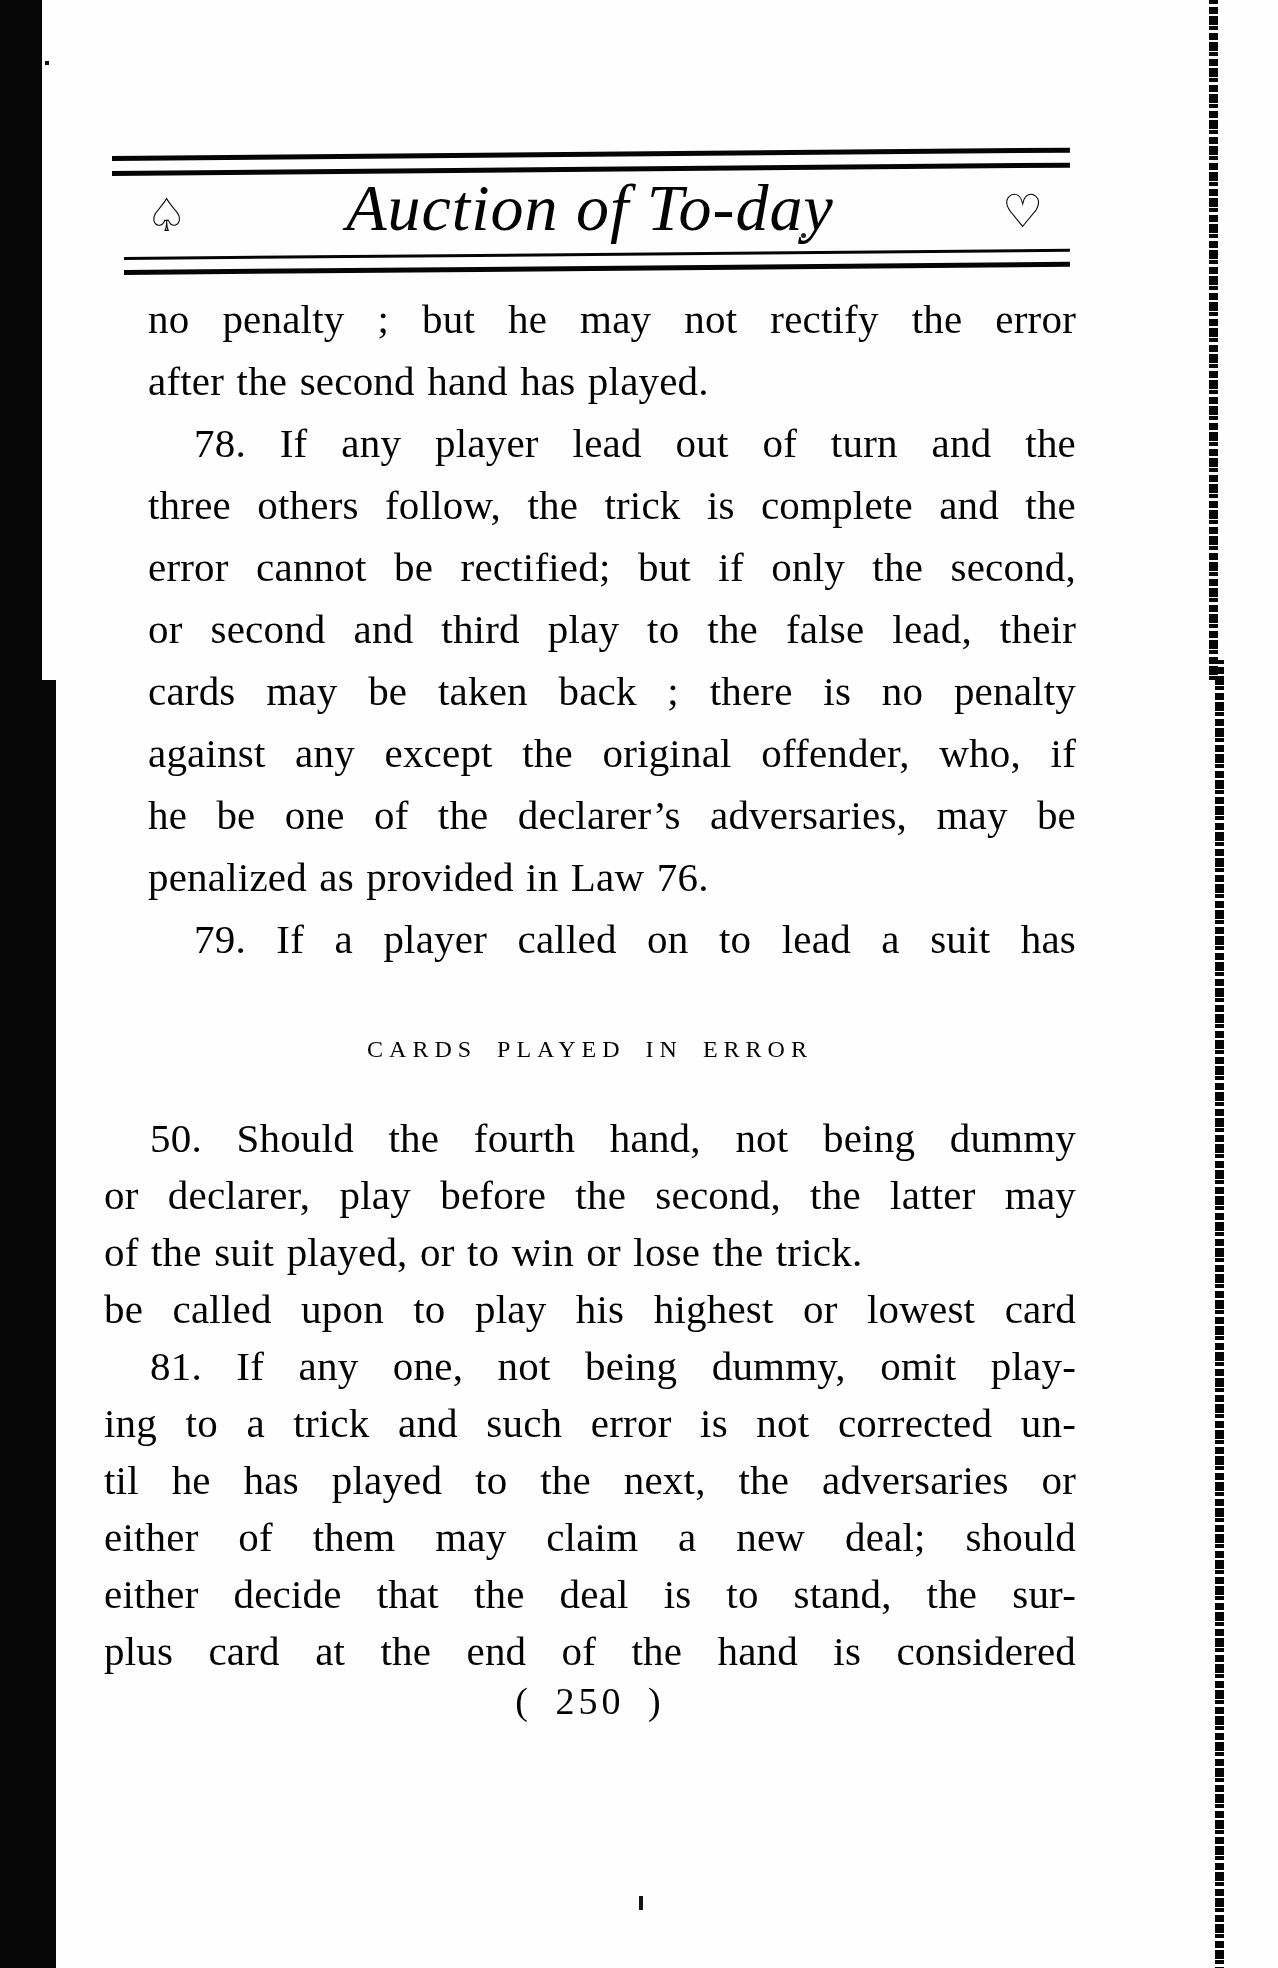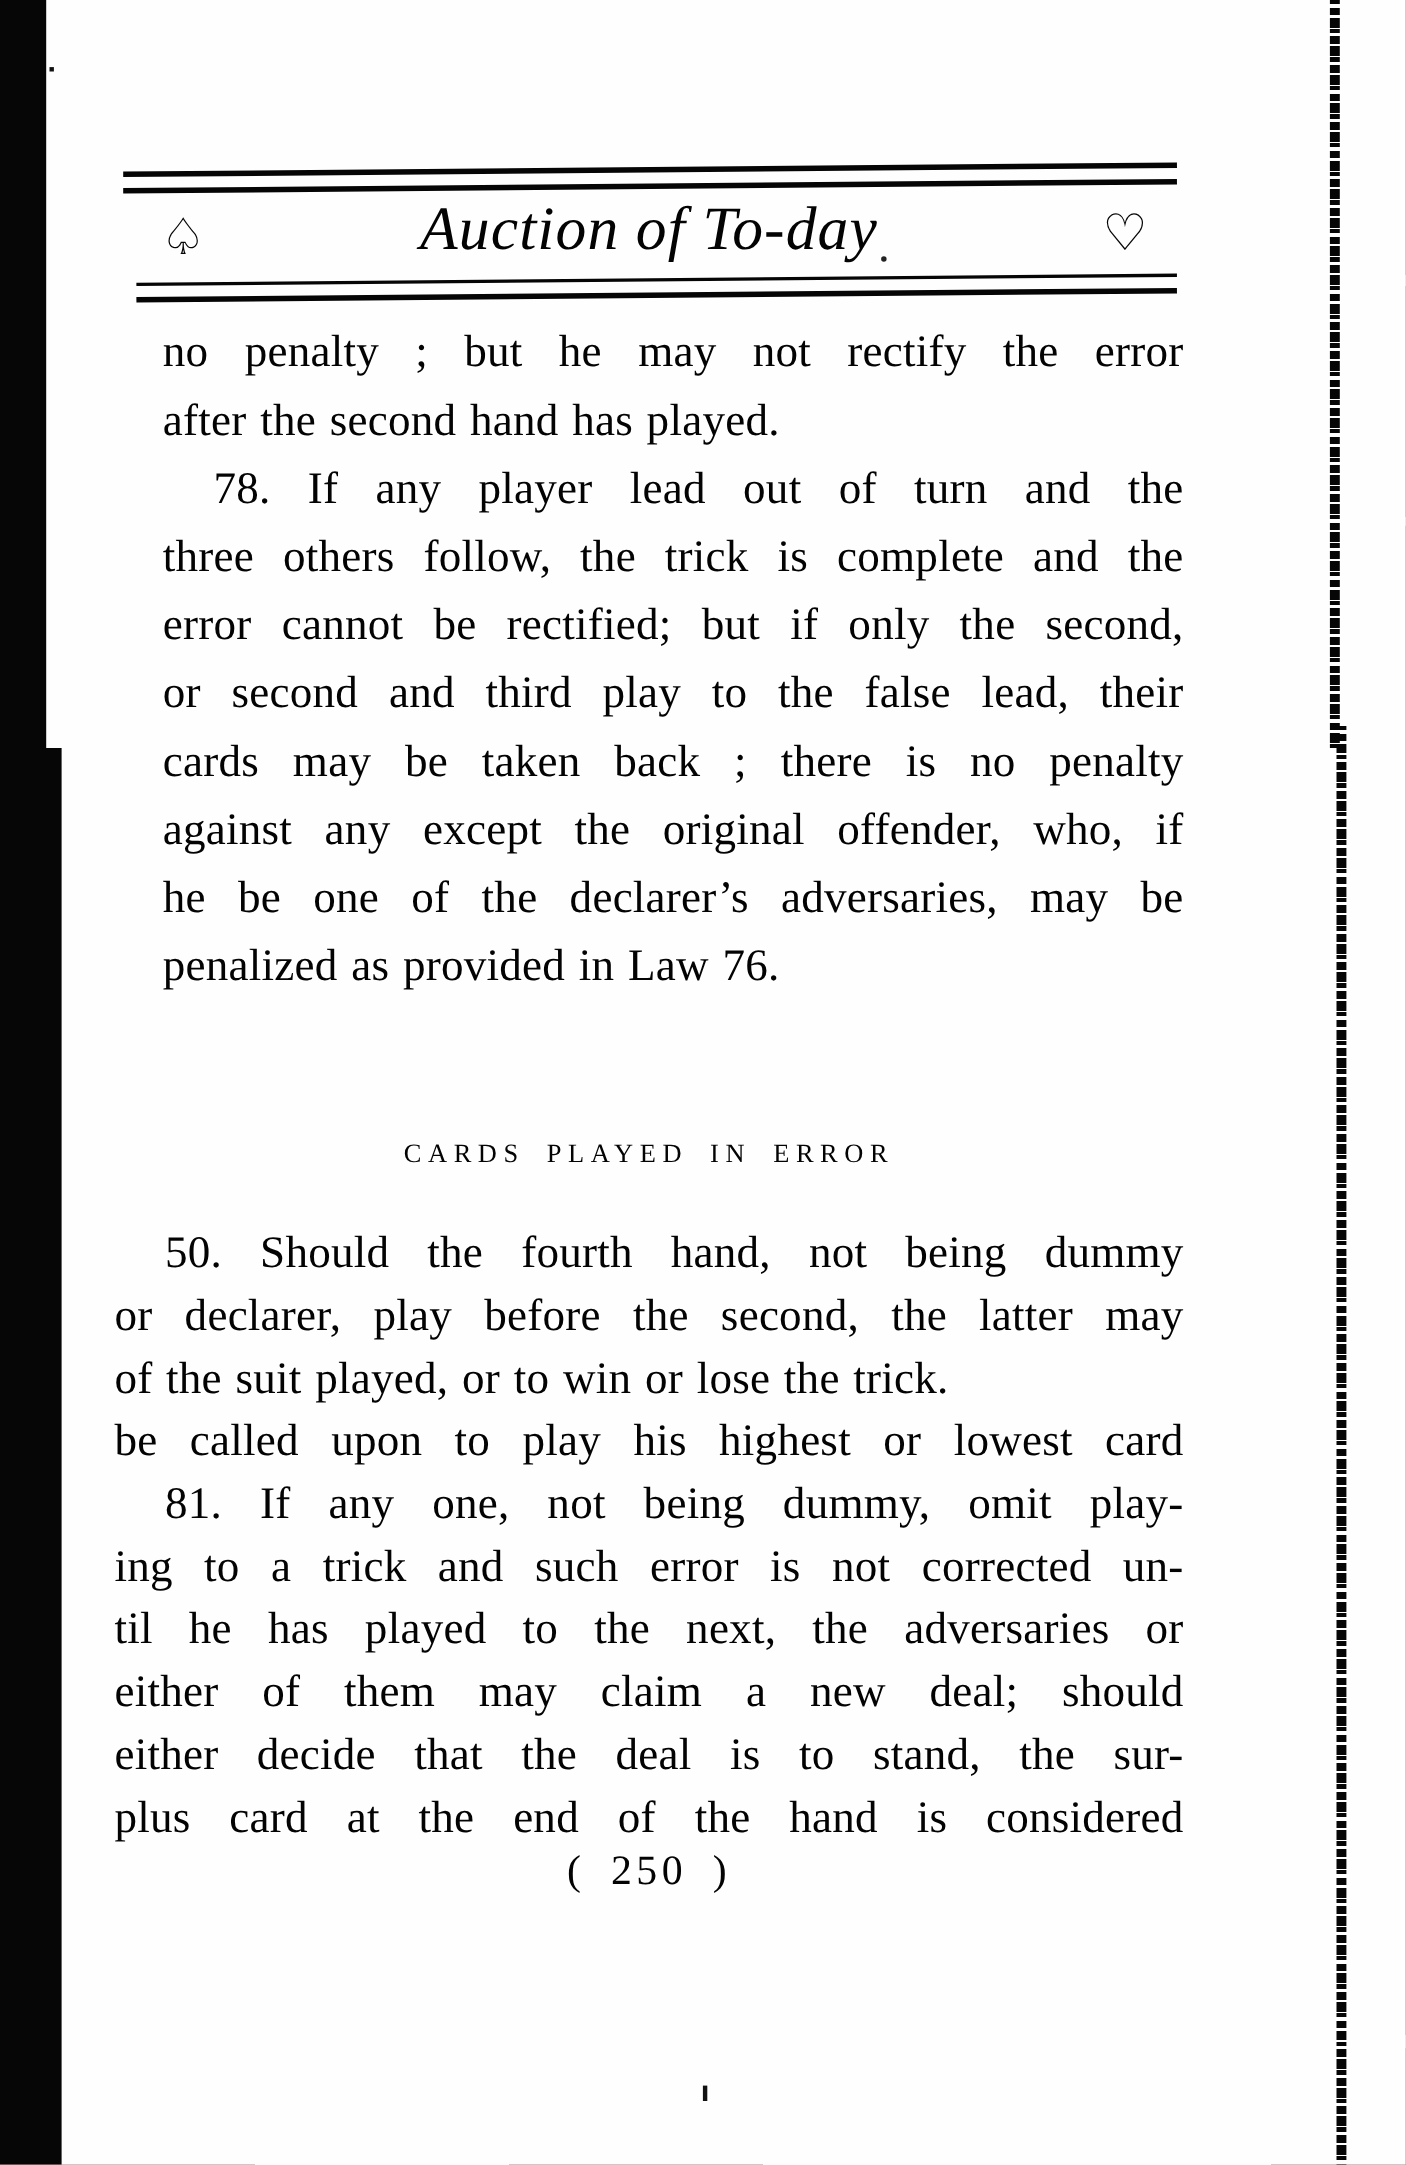--- a/index.html
+++ b/index.html
@@ -22,21 +22,21 @@
     font-family:"DejaVu Sans", sans-serif;
     font-size:46px;line-height:1;
     color:#050505;
   }
   #suit-spade{left:146px;top:192px;}
   #suit-heart{left:1002px;top:188px;}
   #page-title{
     position:absolute;left:104px;top:168px;width:972px;
     text-align:center;
     font-style:italic;
-    font-size:56px;line-height:80px;
+    font-size:66px;line-height:80px;
     letter-spacing:1px;
     white-space:nowrap;
   }
   #title-speck{position:absolute;left:801px;top:233px;width:5px;height:5px;background:#222;border-radius:50%;}
   
   .textcol{
     position:absolute;left:104px;width:972px;
     font-size:41px;
     letter-spacing:0.2px;
     word-spacing:2px;
@@ -107,20 +107,21 @@
       <div class="line">no penalty ; but he may not rectify the error</div>
       <div class="line endline">after the second hand has played.</div>
       <div class="line indent">78. If any player lead out of turn and the</div>
       <div class="line">three others follow, the trick is complete and the</div>
       <div class="line">error cannot be rectified; but if only the second,</div>
       <div class="line">or second and third play to the false lead, their</div>
       <div class="line">cards may be taken back ; there is no penalty</div>
       <div class="line">against any except the original offender, who, if</div>
       <div class="line">he be one of the declarer’s adversaries, may be</div>
       <div class="line endline">penalized as provided in Law 76.</div>
+      <div class="line indent">79. If a player called on to lead a suit has</div>
     </div>
 
   <div id="section-heading">CARDS PLAYED IN ERROR</div>
 
   <div class="textcol" id="lower-text">
       <div class="line indent">50. Should the fourth hand, not being dummy</div>
       <div class="line">or declarer, play before the second, the latter may</div>
       <div class="line endline">of the suit played, or to win or lose the trick.</div>
       <div class="line">be called upon to play his highest or lowest card</div>
       <div class="line indent">81. If any one, not being dummy, omit play-</div>

